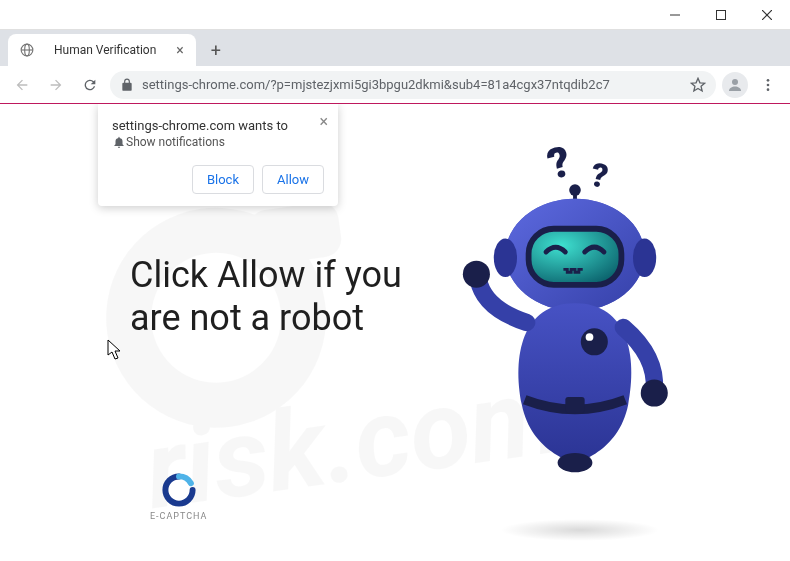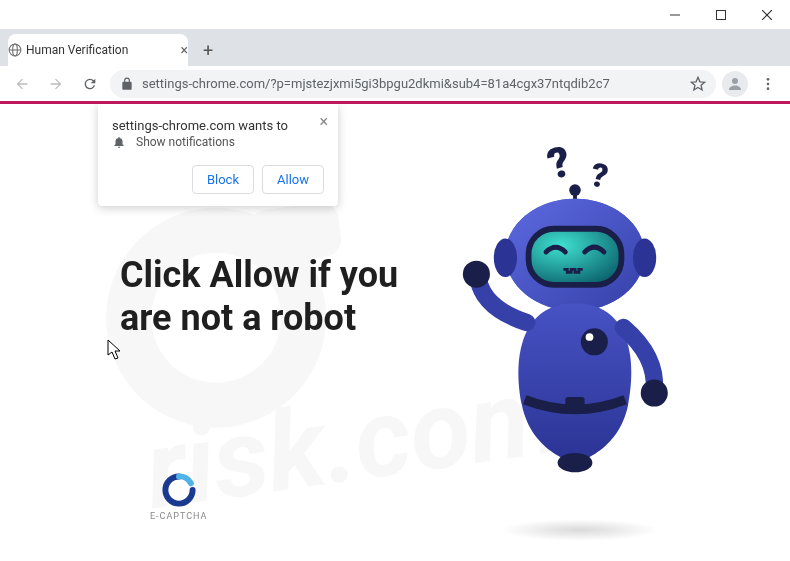--- a/index.html
+++ b/index.html
@@ -4,51 +4,51 @@
 <style>
 * { margin: 0; padding: 0; box-sizing: border-box; font-family: -apple-system, BlinkMacSystemFont, "Segoe UI", Roboto, Arial, sans-serif; }
 body { width: 790px; height: 561px; background: #fff; position: relative; overflow: hidden; }
 
 
 .titlebar { height: 30px; background: #fff; display: flex; align-items: center; justify-content: flex-end; border-bottom: 1px solid #e0e0e0; }
 .winbtn { width: 46px; height: 30px; display: flex; align-items: center; justify-content: center; color: #555; font-size: 14px; }
 
 
 .tabstrip { height: 36px; background: #dee1e6; display: flex; align-items: flex-end; padding-left: 8px; }
-.tab { height: 32px; background: #fff; border-radius: 8px 8px 0 0; display: flex; align-items: center; padding: 0 0; min-width: 180px; gap: 4px; font-size: 12px; color: #333; }
+.tab { height: 32px; background: #fff; border-radius: 8px 8px 0 0; display: flex; align-items: center; padding: 0 12px; min-width: 180px; gap: 20px; font-size: 12px; color: #333; }
 .tab .globe { width: 14px; height: 14px; }
 .tab .close { margin-left: auto; font-size: 14px; color: #666; }
 .newtab { width: 28px; height: 28px; display: flex; align-items: center; justify-content: center; color: #555; font-size: 18px; margin-left: 6px; margin-bottom: 2px; }
 
 
-.toolbar { height: 38px; background: #fff; display: flex; align-items: center; padding: 0 8px; gap: 6px; border-bottom: 3px solid #be185d; }
+.toolbar { height: 38px; background: #fff; display: flex; align-items: center; padding: 0 8px; gap: 6px; border-bottom: 1px solid #be185d; }
 .navbtn { width: 28px; height: 28px; display: flex; align-items: center; justify-content: center; color: #5f6368; border-radius: 50%; }
 .navbtn.disabled { color: #bdbdbd; }
 .omnibox { flex: 1; height: 28px; background: #f1f3f4; border-radius: 14px; display: flex; align-items: center; padding: 0 10px; gap: 8px; font-size: 13px; color: #5f6368; }
 .omnibox .url { flex: 1; white-space: nowrap; overflow: hidden; }
 .omnibox .star { margin-left: auto; }
 .avatar { width: 26px; height: 26px; border-radius: 50%; background: #e8eaed; display: flex; align-items: center; justify-content: center; }
 .menu3 { width: 28px; height: 28px; display: flex; align-items: center; justify-content: center; color: #5f6368; }
 
 
 .content { position: absolute; top: 104px; left: 0; right: 0; bottom: 0; background: #fff; overflow: hidden; }
 
 
 .watermark { position: absolute; inset: 0; display: flex; align-items: center; justify-content: center; pointer-events: none; opacity: 0.06; }
 
 
 .prompt { position: absolute; top: 0; left: 98px; width: 240px; background: #fff; box-shadow: 0 2px 10px rgba(0,0,0,0.2); border-radius: 0 0 4px 4px; padding: 14px 14px 12px; }
 .prompt .origin { font-size: 13px; color: #333; margin-bottom: 2px; }
-.prompt .permrow { display: flex; align-items: center; gap: 10px; font-size: 12px; color: #555; margin-bottom: 16px; }
+.prompt .permrow { display: flex; align-items: center; font-size: 12px; color: #555; margin-bottom: 16px; }
 .prompt .btns { display: flex; gap: 8px; justify-content: flex-end; }
 .prompt button { border: 1px solid #dadce0; background: #fff; padding: 6px 14px; border-radius: 4px; font-size: 13px; color: #1a73e8; cursor: pointer; }
 .prompt .closebtn { position: absolute; top: 8px; right: 10px; color: #888; font-size: 16px; }
 
 
-.heading { position: absolute; top: 150px; left: 120px; width: 300px; font-size: 36px; line-height: 1.2; font-weight: 700; color: #1f1f1f; }
+.heading { position: absolute; top: 150px; left: 130px; width: 300px; font-size: 36px; line-height: 1.2; font-weight: 400; color: #1f1f1f; }
 
 
 .ecap { position: absolute; bottom: 40px; left: 150px; text-align: center; }
 .ecap .lbl { font-size: 9px; letter-spacing: 1px; color: #888; }
 
 
 .robot { position: absolute; top: 30px; right: 70px; width: 290px; }
 .shadow-ell { position: absolute; bottom: 20px; right: 130px; width: 160px; height: 22px; background: radial-gradient(ellipse, rgba(0,0,0,0.15) 0%, rgba(0,0,0,0) 70%); border-radius: 50%; }
 
 

